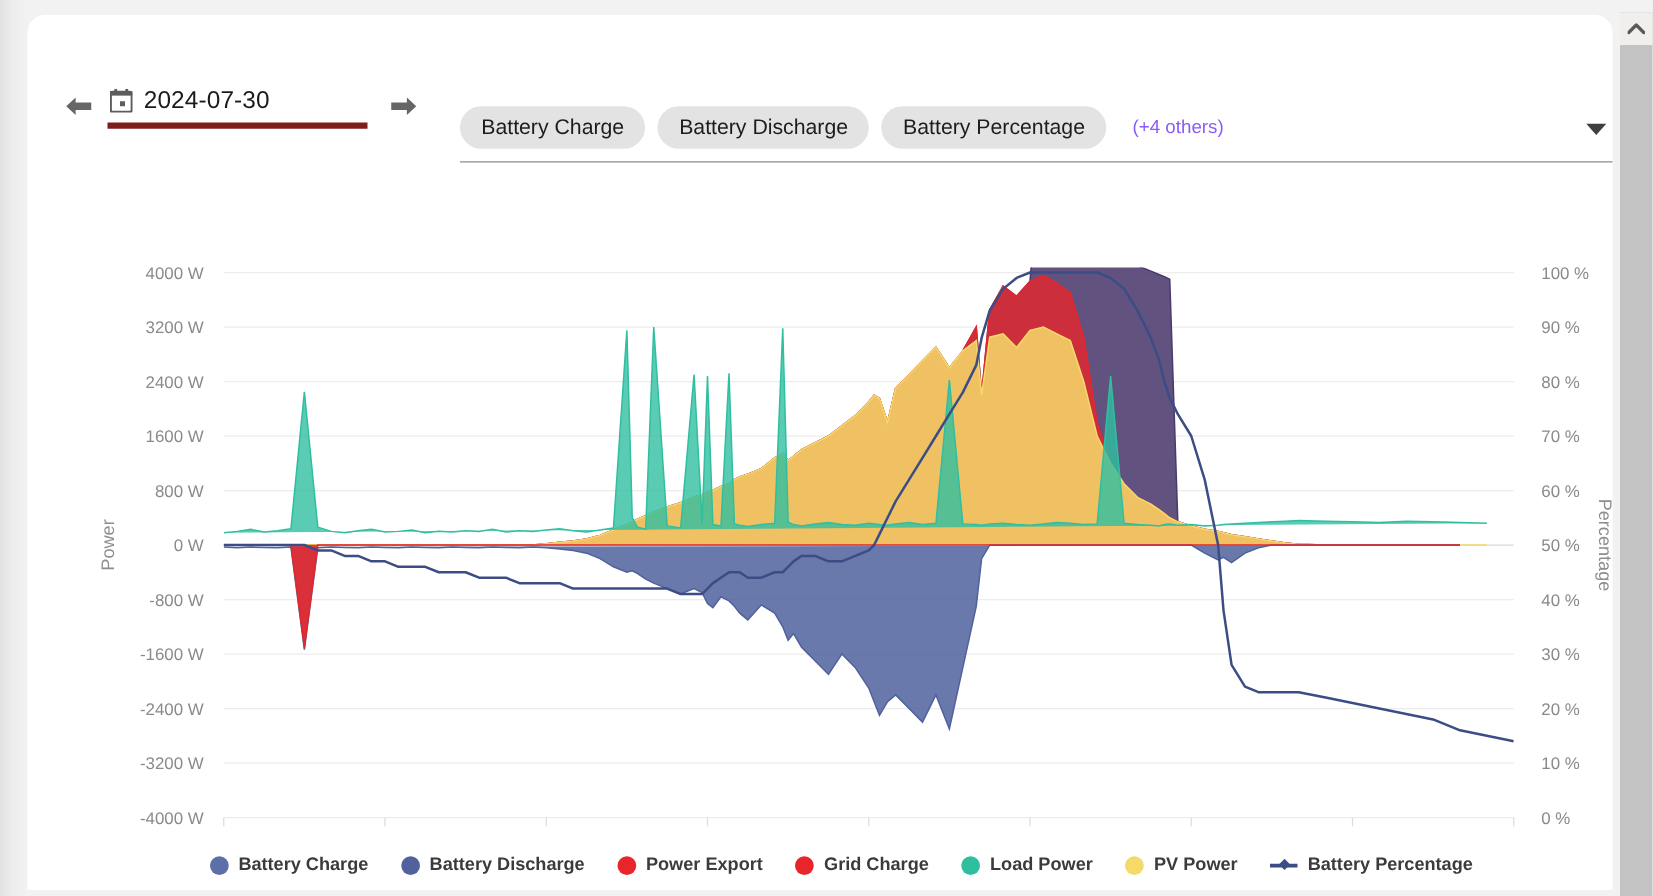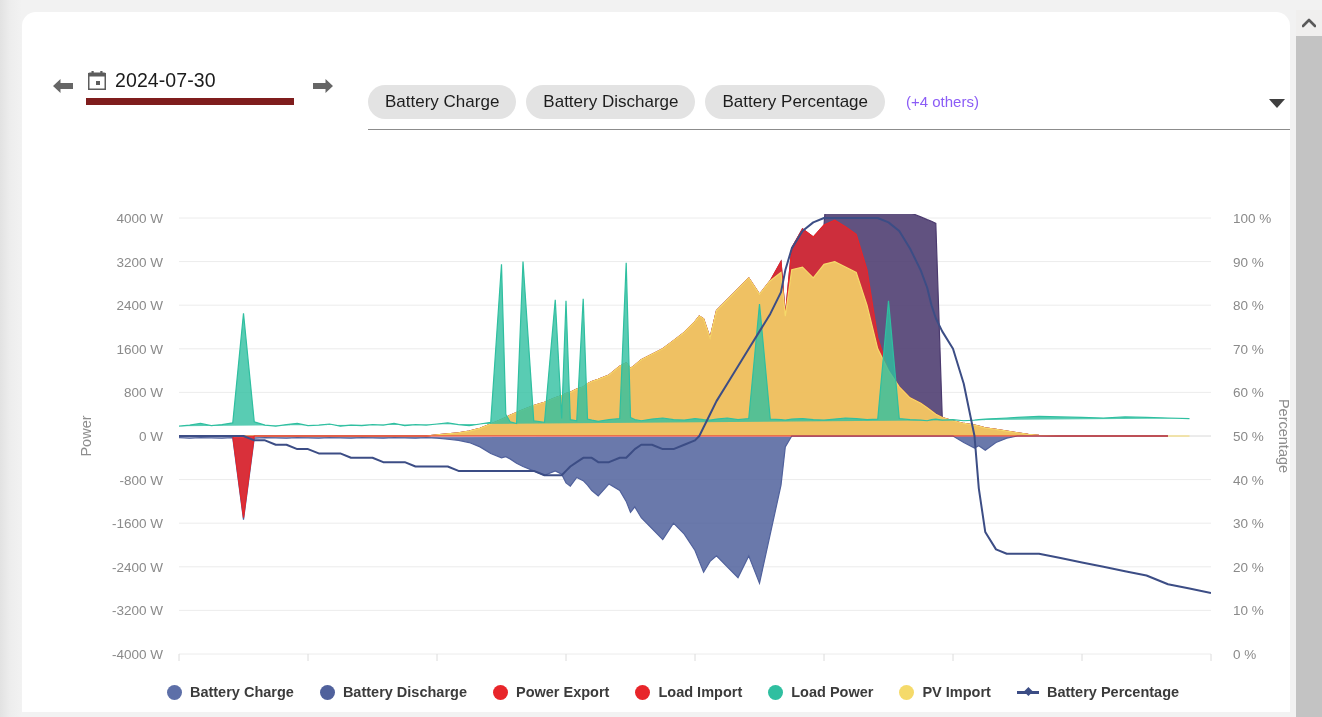--- a/index.html
+++ b/index.html
@@ -58,21 +58,21 @@
   .arrow-btn {
     width: 34px; height: 34px;
     display: flex; align-items: center; justify-content: center;
     cursor: pointer;
   }
   .arrow-btn svg { display: block; }
   .date-field {
     display: flex; align-items: center;
     gap: 9px;
     margin-left: 6px; margin-right: 12px;
-    border-bottom: 7px solid #7f1d1d;
+    border-bottom: 5px solid #7f1d1d;
     padding: 2px 20px 6px 2px;
     min-width: 208px;
   }
   .cal-icon { width: 18px; height: 19px; position: relative; flex: 0 0 auto; }
   .date-text {
     font-size: 19.5px; color: #1b1b1b; letter-spacing: .1px;
   }
 
   .series-select {
     position: absolute;
@@ -289,29 +289,29 @@
           <div class="legend-item">
             <span class="legend-dot" style="background:#50619c"></span>
             <span class="legend-text">Battery Discharge</span>
           </div>
           <div class="legend-item">
             <span class="legend-dot" style="background:#e8252a"></span>
             <span class="legend-text">Power Export</span>
           </div>
           <div class="legend-item">
             <span class="legend-dot" style="background:#e8252a"></span>
-            <span class="legend-text">Load Import</span>
+            <span class="legend-text">Grid Charge</span>
           </div>
           <div class="legend-item">
             <span class="legend-dot" style="background:#2fbfa0"></span>
             <span class="legend-text">Load Power</span>
           </div>
           <div class="legend-item">
             <span class="legend-dot" style="background:#f5da6a"></span>
-            <span class="legend-text">PV Import</span>
+            <span class="legend-text">PV Power</span>
           </div>
           <div class="legend-item">
             <span class="legend-line">
               <i style="background:#3c4d85"></i>
               <b style="background:#3c4d85"></b>
             </span>
             <span class="legend-text">Battery Percentage</span>
           </div>
         </div>
     </div>

